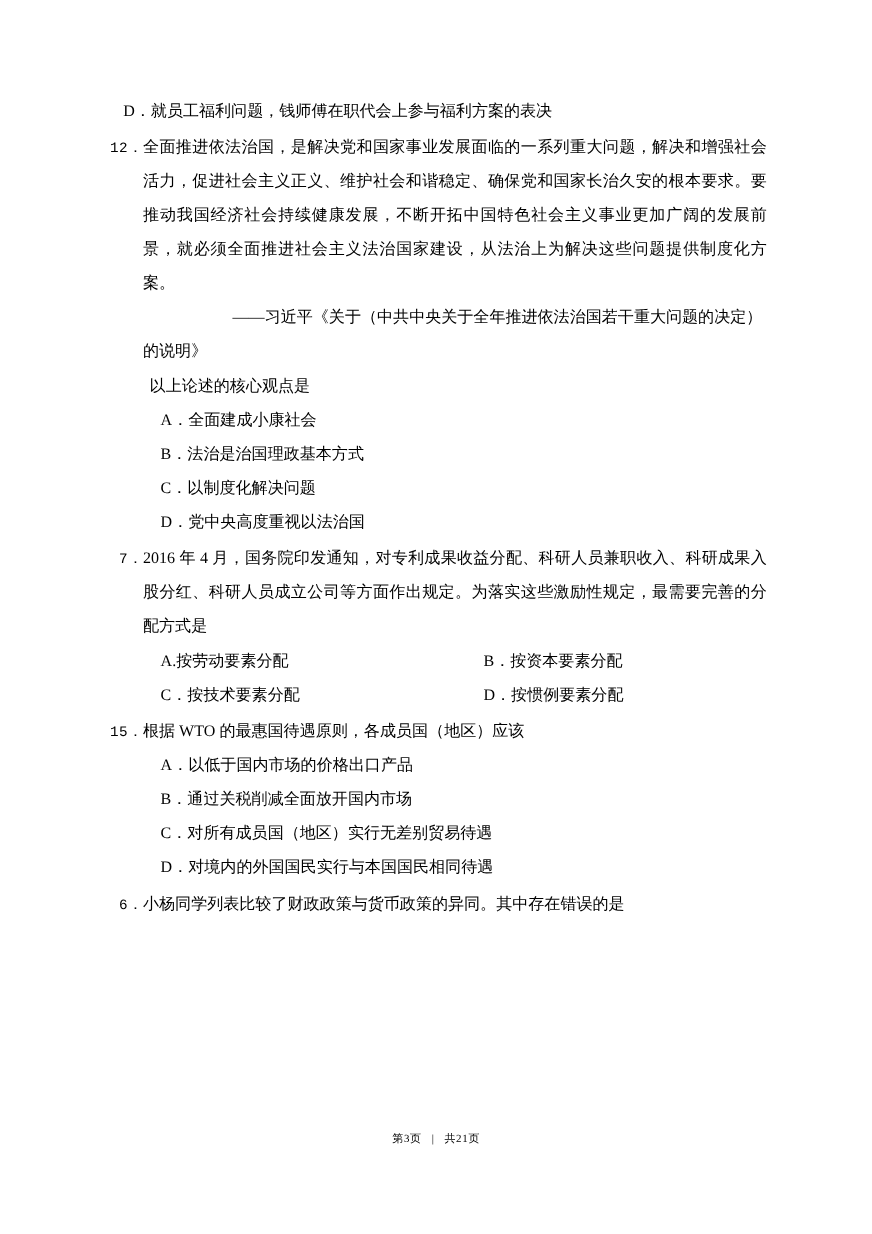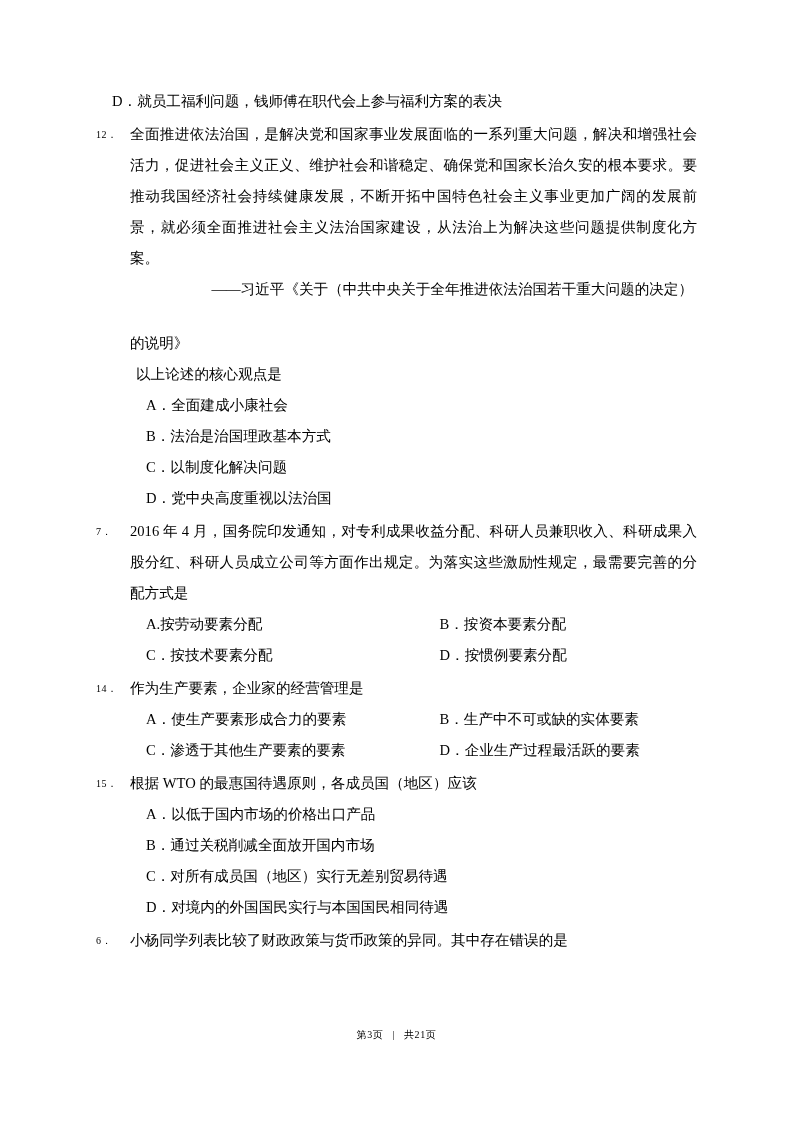--- a/index.html
+++ b/index.html
@@ -29,41 +29,41 @@
   }
   
   .q-block {
     display: flex;
     align-items: flex-start;
     margin-top: 2px;
   }
   .q-num {
     width: 34px;
     flex: 0 0 34px;
-    text-align: left;
-    font-size: 10px;
+    text-align: right;
+    font-size: 13px;
     line-height: 31px;
     letter-spacing: 0.5px;
+    font-family: Liberation Mono, monospace;
   }
   .q-body {
     flex: 1 1 auto;
   }
   .q-stem {
     text-align: justify;
     text-justify: inter-ideograph;
     line-height: 31px;
   }
   .attrib {
     text-align: right;
     line-height: 31px;
     padding-right: 4px;
   }
   .attrib-cont {
     line-height: 31px;
-    margin-top: 23px;
   }
   .opt {
     line-height: 31px;
     padding-left: 16px;
   }
   .opt-row {
     display: flex;
     line-height: 31px;
     padding-left: 16px;
     justify-content: center;
@@ -130,34 +130,20 @@
           <div class="opt-cell">A.按劳动要素分配</div>
           <div class="opt-cell second">B．按资本要素分配</div>
         </div>
         <div class="opt-row">
           <div class="opt-cell">C．按技术要素分配</div>
           <div class="opt-cell second">D．按惯例要素分配</div>
         </div>
       </div>
     </div>
 
-    <div class="q-block">
-      <div class="q-num">14．</div>
-      <div class="q-body">
-        <div class="q-stem">作为生产要素，企业家的经营管理是</div>
-        <div class="opt-row">
-          <div class="opt-cell">A．使生产要素形成合力的要素</div>
-          <div class="opt-cell second">B．生产中不可或缺的实体要素</div>
-        </div>
-        <div class="opt-row">
-          <div class="opt-cell">C．渗透于其他生产要素的要素</div>
-          <div class="opt-cell second">D．企业生产过程最活跃的要素</div>
-        </div>
-      </div>
-    </div>
 
     <div class="q-block">
       <div class="q-num">15．</div>
       <div class="q-body">
         <div class="q-stem">根据 WTO 的最惠国待遇原则，各成员国（地区）应该</div>
         <div class="opt">A．以低于国内市场的价格出口产品</div>
         <div class="opt">B．通过关税削减全面放开国内市场</div>
         <div class="opt">C．对所有成员国（地区）实行无差别贸易待遇</div>
         <div class="opt">D．对境内的外国国民实行与本国国民相同待遇</div>
       </div>

